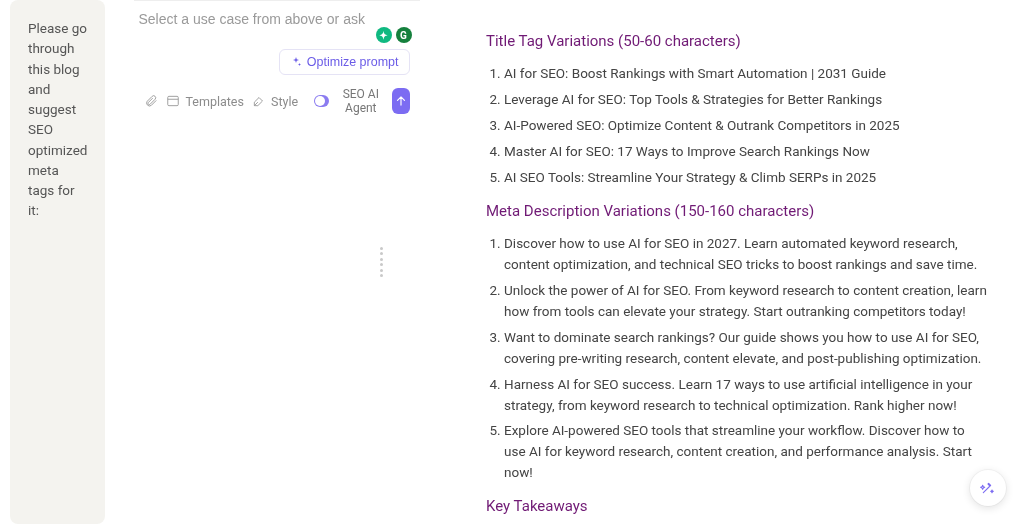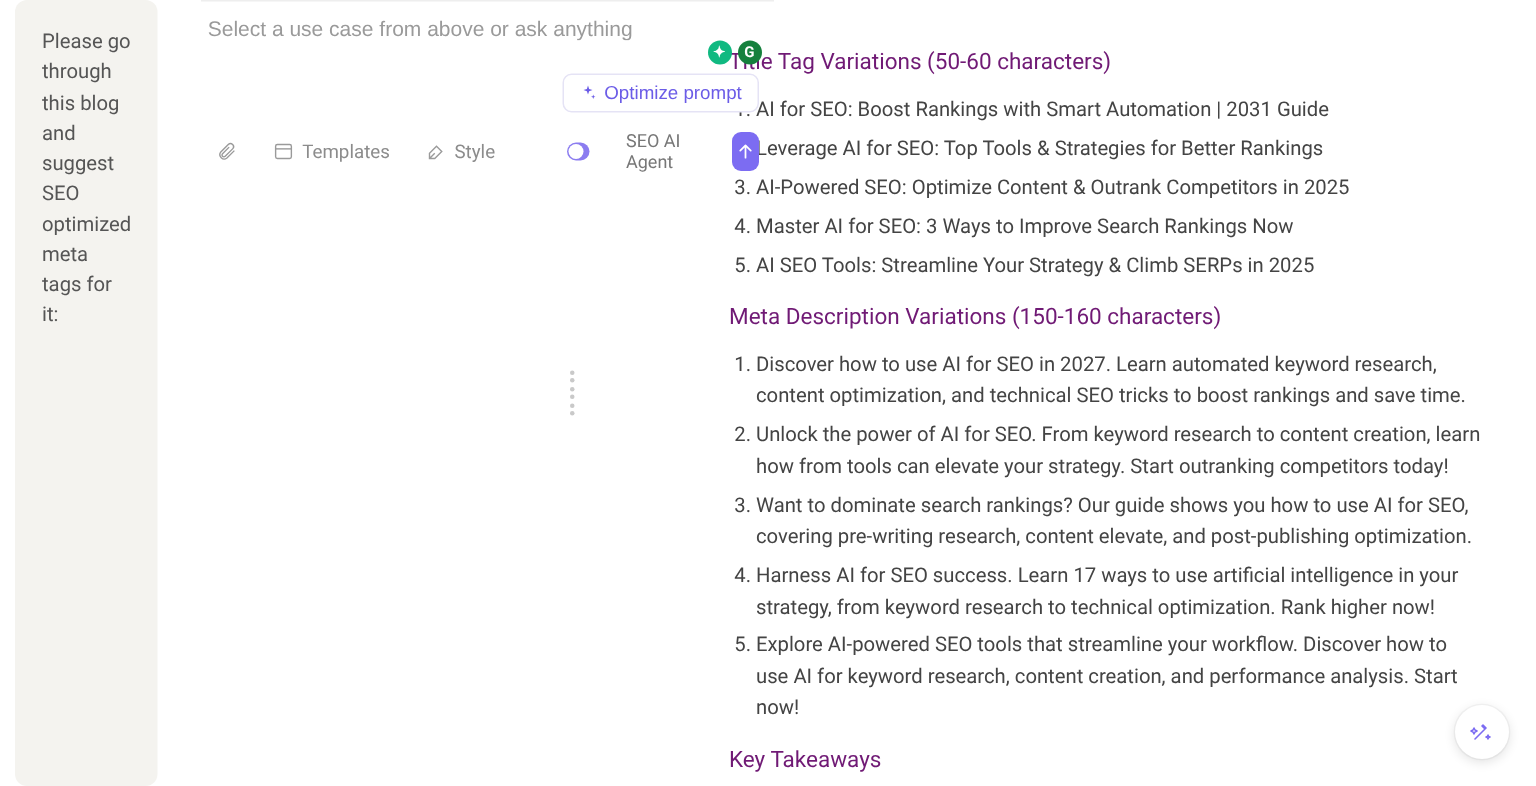--- a/index.html
+++ b/index.html
@@ -83,23 +83,24 @@
     align-items: center;
     gap: 5px;
     cursor: pointer;
   }
   .improve-btn svg { width: 12px; height: 12px; }
 
   .footer-row {
     display: flex;
     align-items: center;
     padding: 6px 10px 8px 10px;
-    gap: 24px;
+    gap: 8px;
     font-size: 12.5px;
     color: #8c8c8c;
+    text-align: center;
   }
   .footer-row .spacer { flex: 1; }
   .footer-item { display: inline-flex; align-items: center; gap: 5px; cursor: pointer; }
   .footer-item svg { width: 14px; height: 14px; stroke: #9a9a9a; fill: none; }
   .toggle {
     width: 22px; height: 12px; border-radius: 6px; background: #8b7cf0;
     display: inline-flex; align-items: center; padding: 1px;
   }
   .toggle .knob {
     width: 10px; height: 10px; border-radius: 50%; background: #fff;
@@ -233,21 +234,21 @@
       <span class="dot"></span>
   </div>
 </div>
 
 <div class="right">
   <h3>Title Tag Variations (50-60 characters)</h3>
   <ol>
     <li>AI for SEO: Boost Rankings with Smart Automation | 2031 Guide</li>
     <li>Leverage AI for SEO: Top Tools &amp; Strategies for Better Rankings</li>
     <li>AI-Powered SEO: Optimize Content &amp; Outrank Competitors in 2025</li>
-    <li>Master AI for SEO: 3 Ways to Improve Search Rankings Now</li>
+    <li>Master AI for SEO: 17 Ways to Improve Search Rankings Now</li>
     <li>AI SEO Tools: Streamline Your Strategy &amp; Climb SERPs in 2025</li>
   </ol>
 
   <h3>Meta Description Variations (150-160 characters)</h3>
   <ol>
     <li>Discover how to use AI for SEO in 2027. Learn automated keyword research, content optimization, and technical SEO tricks to boost rankings and save time.</li>
     <li>Unlock the power of AI for SEO. From keyword research to content creation, learn how from tools can elevate your strategy. Start outranking competitors today!</li>
     <li>Want to dominate search rankings? Our guide shows you how to use AI for SEO, covering pre-writing research, content elevate, and post-publishing optimization.</li>
     <li>Harness AI for SEO success. Learn 17 ways to use artificial intelligence in your strategy, from keyword research to technical optimization. Rank higher now!</li>
     <li>Explore AI-powered SEO tools that streamline your workflow. Discover how to use AI for keyword research, content creation, and performance analysis. Start now!</li>

